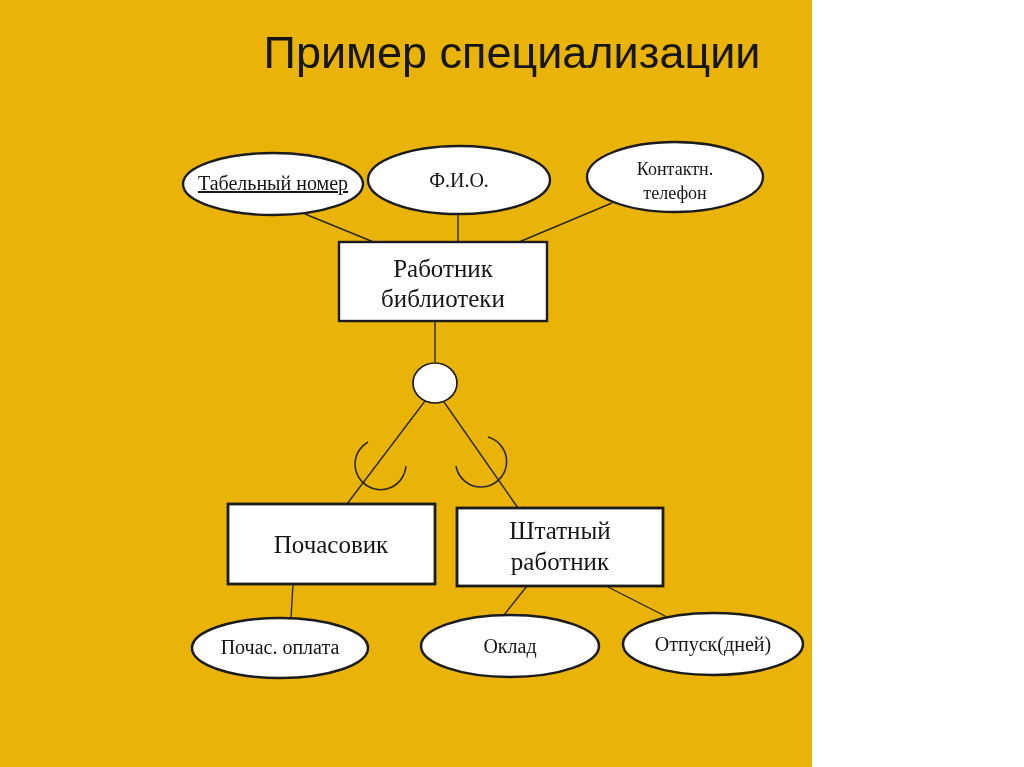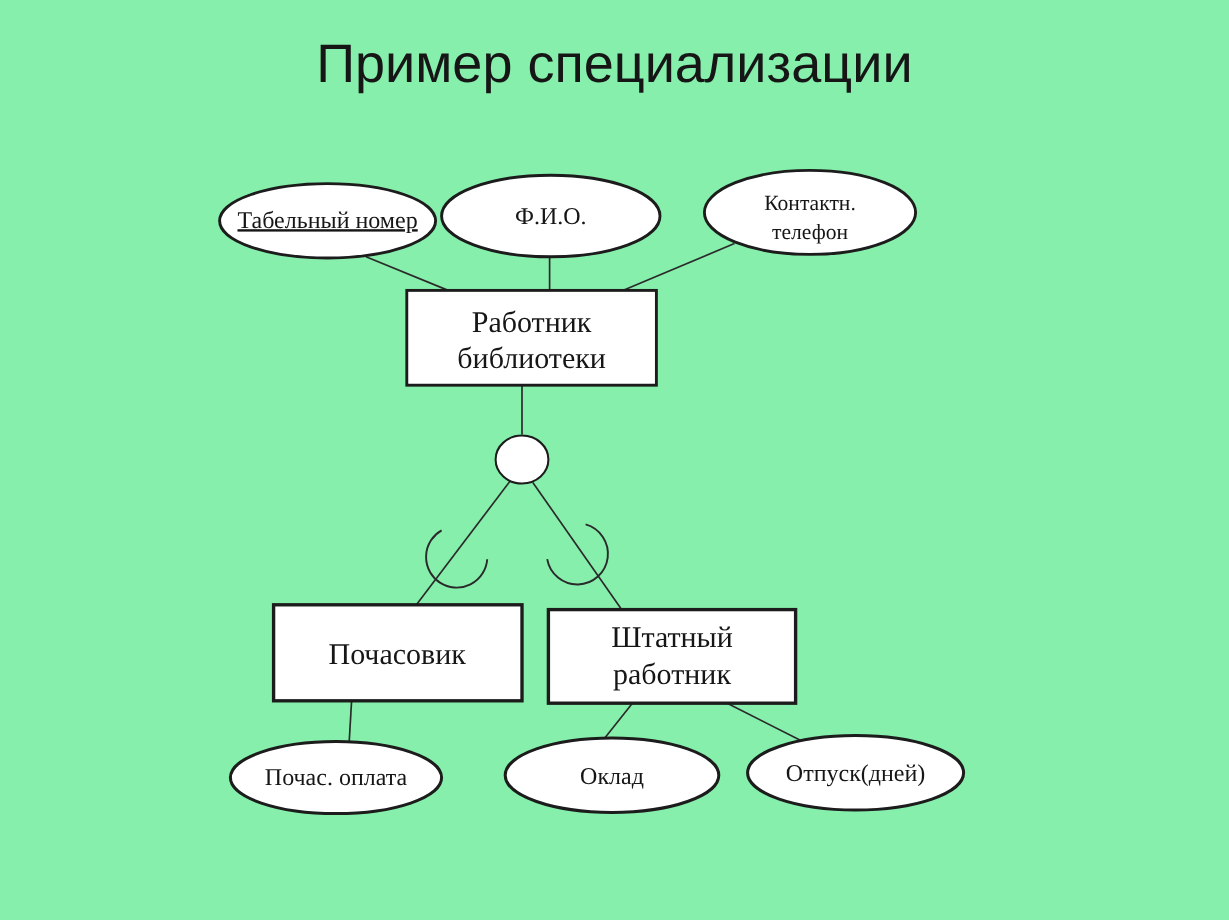--- a/index.html
+++ b/index.html
@@ -5,23 +5,23 @@
   html, body {
     margin: 0;
     padding: 0;
     width: 1024px;
     height: 767px;
     overflow: hidden;
     background: #ffffff;
   }
   .slide {
     position: relative;
-    width: 1024px;
+    width: 812px;
     height: 767px;
-    background: #86efac;
+    background: #eab308;
   }
   svg text {
     fill: #161616;
   }
   .title-text {
     font-family: "Liberation Sans", "DejaVu Sans", sans-serif;
     font-size: 45px;
     font-weight: 400;
     letter-spacing: 0px;
   }

